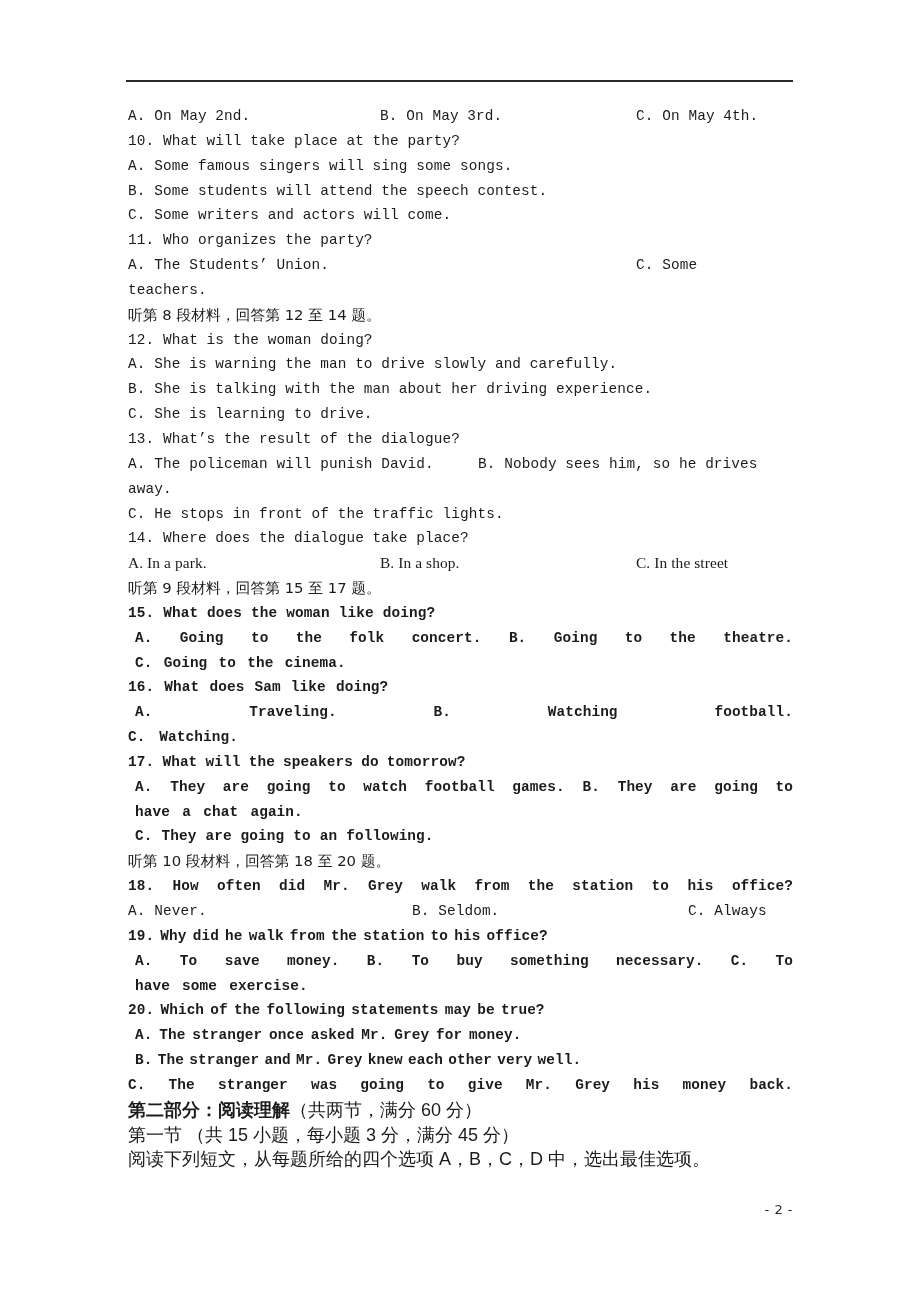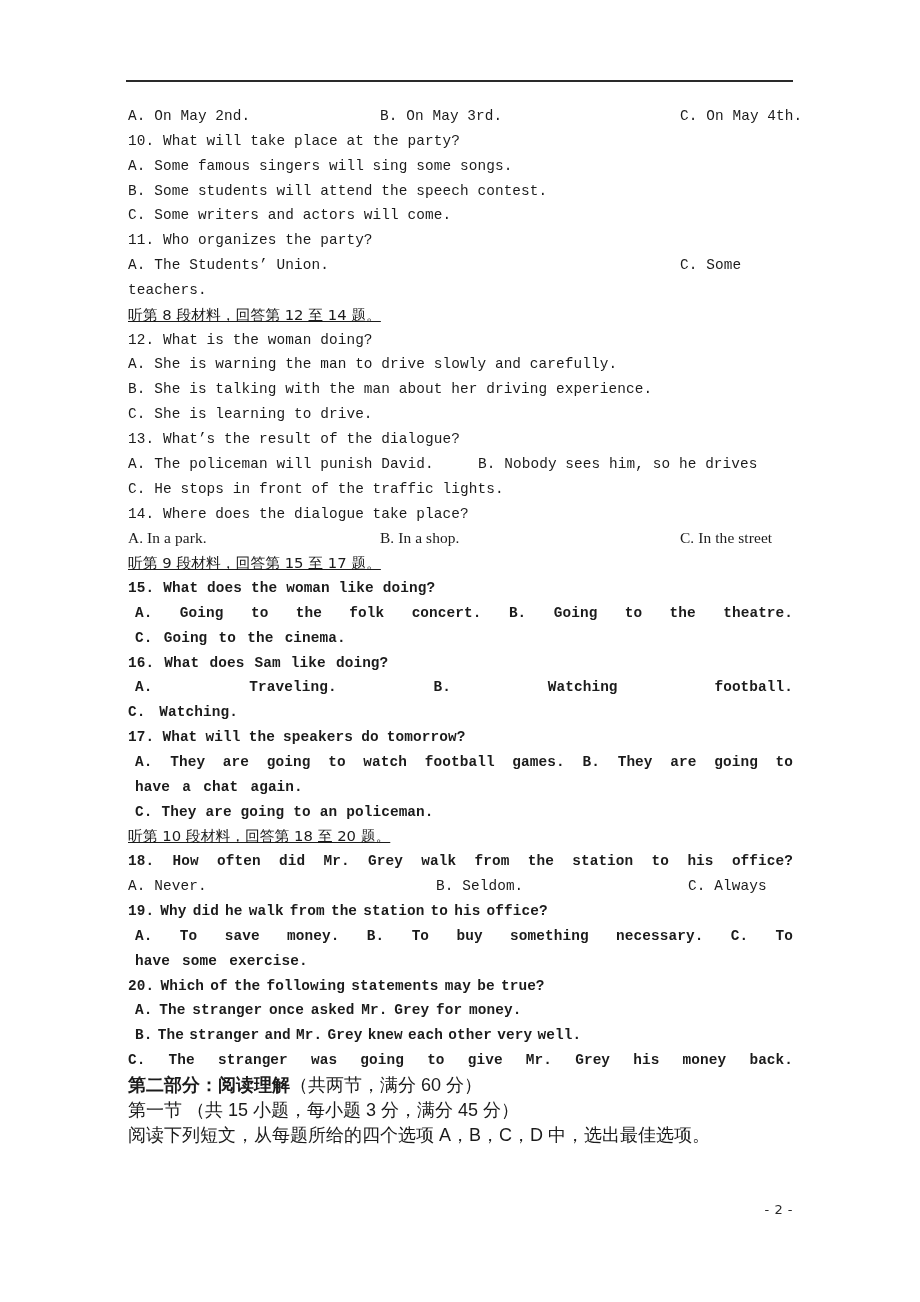--- a/index.html
+++ b/index.html
@@ -61,36 +61,35 @@
   .ln.just > .sp { flex: 1 1 auto; min-width: 4px; }
 
   
   .ln.cols {
     position: relative;
     white-space: nowrap;
   }
   .ln.cols > span { position: absolute; top: 0; }
   .ln.cols > .c-a { left: 0; }
   .ln.cols > .c-b { left: 252px; }
-  .ln.cols > .c-c { left: 552px; }
-  .ln.cols > .c-b2 { left: 308px; }
+  .ln.cols > .c-c { left: 508px; }
+  .ln.cols > .c-b2 { left: 284px; }
   .ln.cols > .c-c2 { left: 560px; }
   .ln.cols > .c-b3 { left: 350px; }
 
   .ind1 { padding-left: 7px; }
 
   
   .zh {
     font-family: "DejaVu Sans", "Liberation Sans", sans-serif;
     font-size: 14.8px;
     line-height: 24.85px;
     height: 24.85px;
     white-space: nowrap;
     letter-spacing: 0px;
-    text-decoration: underline;
   }
   .zh-serif {
     font-family: Liberation Sans, sans-serif;
     font-size: 18px;
     line-height: 24.85px;
     height: 24.85px;
     white-space: nowrap;
   }
   .bold { font-weight: bold; }
 
@@ -139,20 +138,21 @@
       <div class="zh">听第 8 段材料，回答第 12 至 14 题。</div>
       <div class="ln">12.  What is the woman doing?</div>
       <div class="ln">A.  She is warning the man to drive slowly and carefully.</div>
       <div class="ln">B.  She is talking with the man about her driving experience.</div>
       <div class="ln">C.  She is learning to drive.</div>
       <div class="ln">13.  What’s the result of the dialogue?</div>
       <div class="ln cols">
         <span class="c-a">A.  The policeman will punish David.</span>
         <span class="c-b3">B.  Nobody sees him, so he drives</span>
       </div>
+      <div class="ln">away.</div>
       <div class="ln">C.  He stops in front of the traffic lights.</div>
       <div class="ln">14.  Where does the dialogue take place?</div>
       <div class="ln cols serifish">
         <span class="c-a">A. In a park.</span>
         <span class="c-b">B. In a shop.</span>
         <span class="c-c">C. In the street</span>
       </div>
       <div class="zh">听第 9 段材料，回答第 15 至 17 题。</div>
       <div class="ln just">
         <span class="w">15.</span>
@@ -295,21 +295,21 @@
         <span class="w">They</span>
         <span class="sp"></span>
         <span class="w">are</span>
         <span class="sp"></span>
         <span class="w">going</span>
         <span class="sp"></span>
         <span class="w">to</span>
         <span class="sp"></span>
         <span class="w">an</span>
         <span class="sp"></span>
-        <span class="w">policeman.</span>
+        <span class="w">following.</span>
         <span class="sp" style="flex: 40 1 auto;"></span>
       </div>
       <div class="zh">听第 10 段材料，回答第 18 至 20 题。</div>
       <div class="ln just">
         <span class="w">18.</span>
         <span class="sp"></span>
         <span class="w">How</span>
         <span class="sp"></span>
         <span class="w">often</span>
         <span class="sp"></span>

